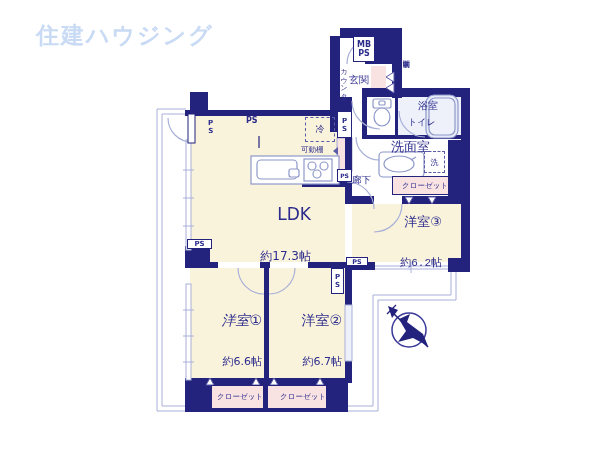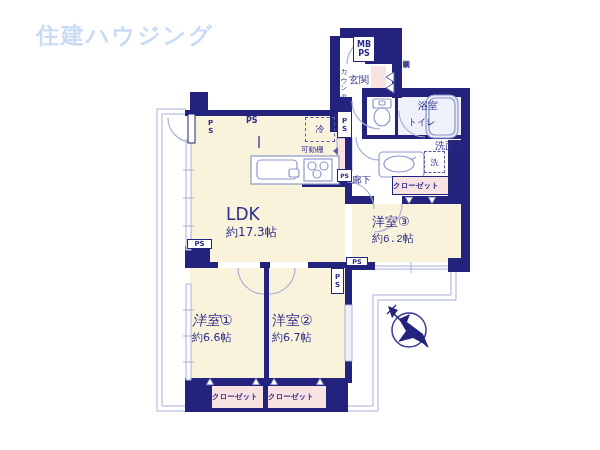--- a/index.html
+++ b/index.html
@@ -1,31 +1,31 @@
 <!DOCTYPE html>
 <html><head>
 <meta charset="utf-8">
 <style>
   html,body{margin:0;padding:0;background:#ffffff;}
   #canvas{position:relative;width:484px;height:450px;background:#ffffff;overflow:hidden;
           font-family:"DejaVu Sans","Liberation Sans",sans-serif;}
   #plan-svg{position:absolute;left:0;top:0;}
   .lbl{position:absolute;color:#2c2c8c;white-space:nowrap;line-height:1.1;}
-  .ctr{text-align:left;}
+  .ctr{text-align:right;}
   .vert{writing-mode:vertical-rl;text-orientation:upright;letter-spacing:0;}
   .box{position:absolute;background:#ffffff;border:1.5px solid #23237d;color:#2c2c8c;
        display:flex;align-items:center;justify-content:center;box-sizing:border-box;}
   .pinkbox{position:absolute;background:#f9e2e2;border:1.5px solid #23237d;color:#2c2c8c;
-       display:flex;align-items:center;justify-content:flex-start;box-sizing:border-box;font-weight:bold;}
+       display:flex;align-items:center;justify-content:flex-end;box-sizing:border-box;}
   .dashbox{position:absolute;background:transparent;border:1px dashed #5b5ba8;color:#2c2c8c;
        display:flex;align-items:center;justify-content:center;box-sizing:border-box;}
   #logo{position:absolute;left:36px;top:20px;font-size:23px;font-weight:bold;
         color:#c8daf4;letter-spacing:2px;}
   .room-name{font-size:14px;}
-  .room-size{font-size:11px;}
+  .room-size{font-size:11px;margin-top:24px;}
 </style>
 </head>
 <body>
 
 <div id="canvas">
 
   <svg id="plan-svg" width="600" height="450" viewBox="0 0 600 450">
 
     <g stroke="#a9b0d8" stroke-width="1" fill="none">
       <path d="M 186 109 L 157 109 L 157 411 L 378 411 L 378 300 L 456 300 L 456 272"></path>
@@ -178,21 +178,21 @@
   <div class="lbl vert" style="left:339px;top:64px;font-size:7px;">カウンター</div>
   <div class="lbl vert" style="left:401px;top:55px;font-size:7px;">玄関収納</div>
 
   <div class="box" style="left:353px;top:36px;width:22px;height:26px;font-size:8px;font-weight:bold;flex-direction:column;">
     <span>MB</span>
     <span>PS</span>
   </div>
 
   <div class="lbl" style="left:360px;top:118px;font-size:9px;margin-left:48px;">トイレ</div>
   <div class="lbl" style="left:418px;top:100px;font-size:10px;">浴室</div>
-  <div class="lbl" style="left:391px;top:140px;font-size:10px;margin-left:44px;">洗面室</div>
+  <div class="lbl" style="left:391px;top:140px;font-size:13px;">洗面室</div>
   <div class="dashbox" style="left:424px;top:151px;width:21px;height:22px;font-size:8px;">
     <span>洗</span>
   </div>
   <div class="lbl" style="left:352px;top:175px;font-size:9.5px;">廊下</div>
 
   <div class="pinkbox" style="left:392px;top:176px;width:57px;height:19px;font-size:7.5px;">
     <span>クローゼット</span>
   </div>
   <div class="pinkbox" style="left:211px;top:385px;width:53px;height:24px;font-size:7.5px;">
     <span>クローゼット</span>

